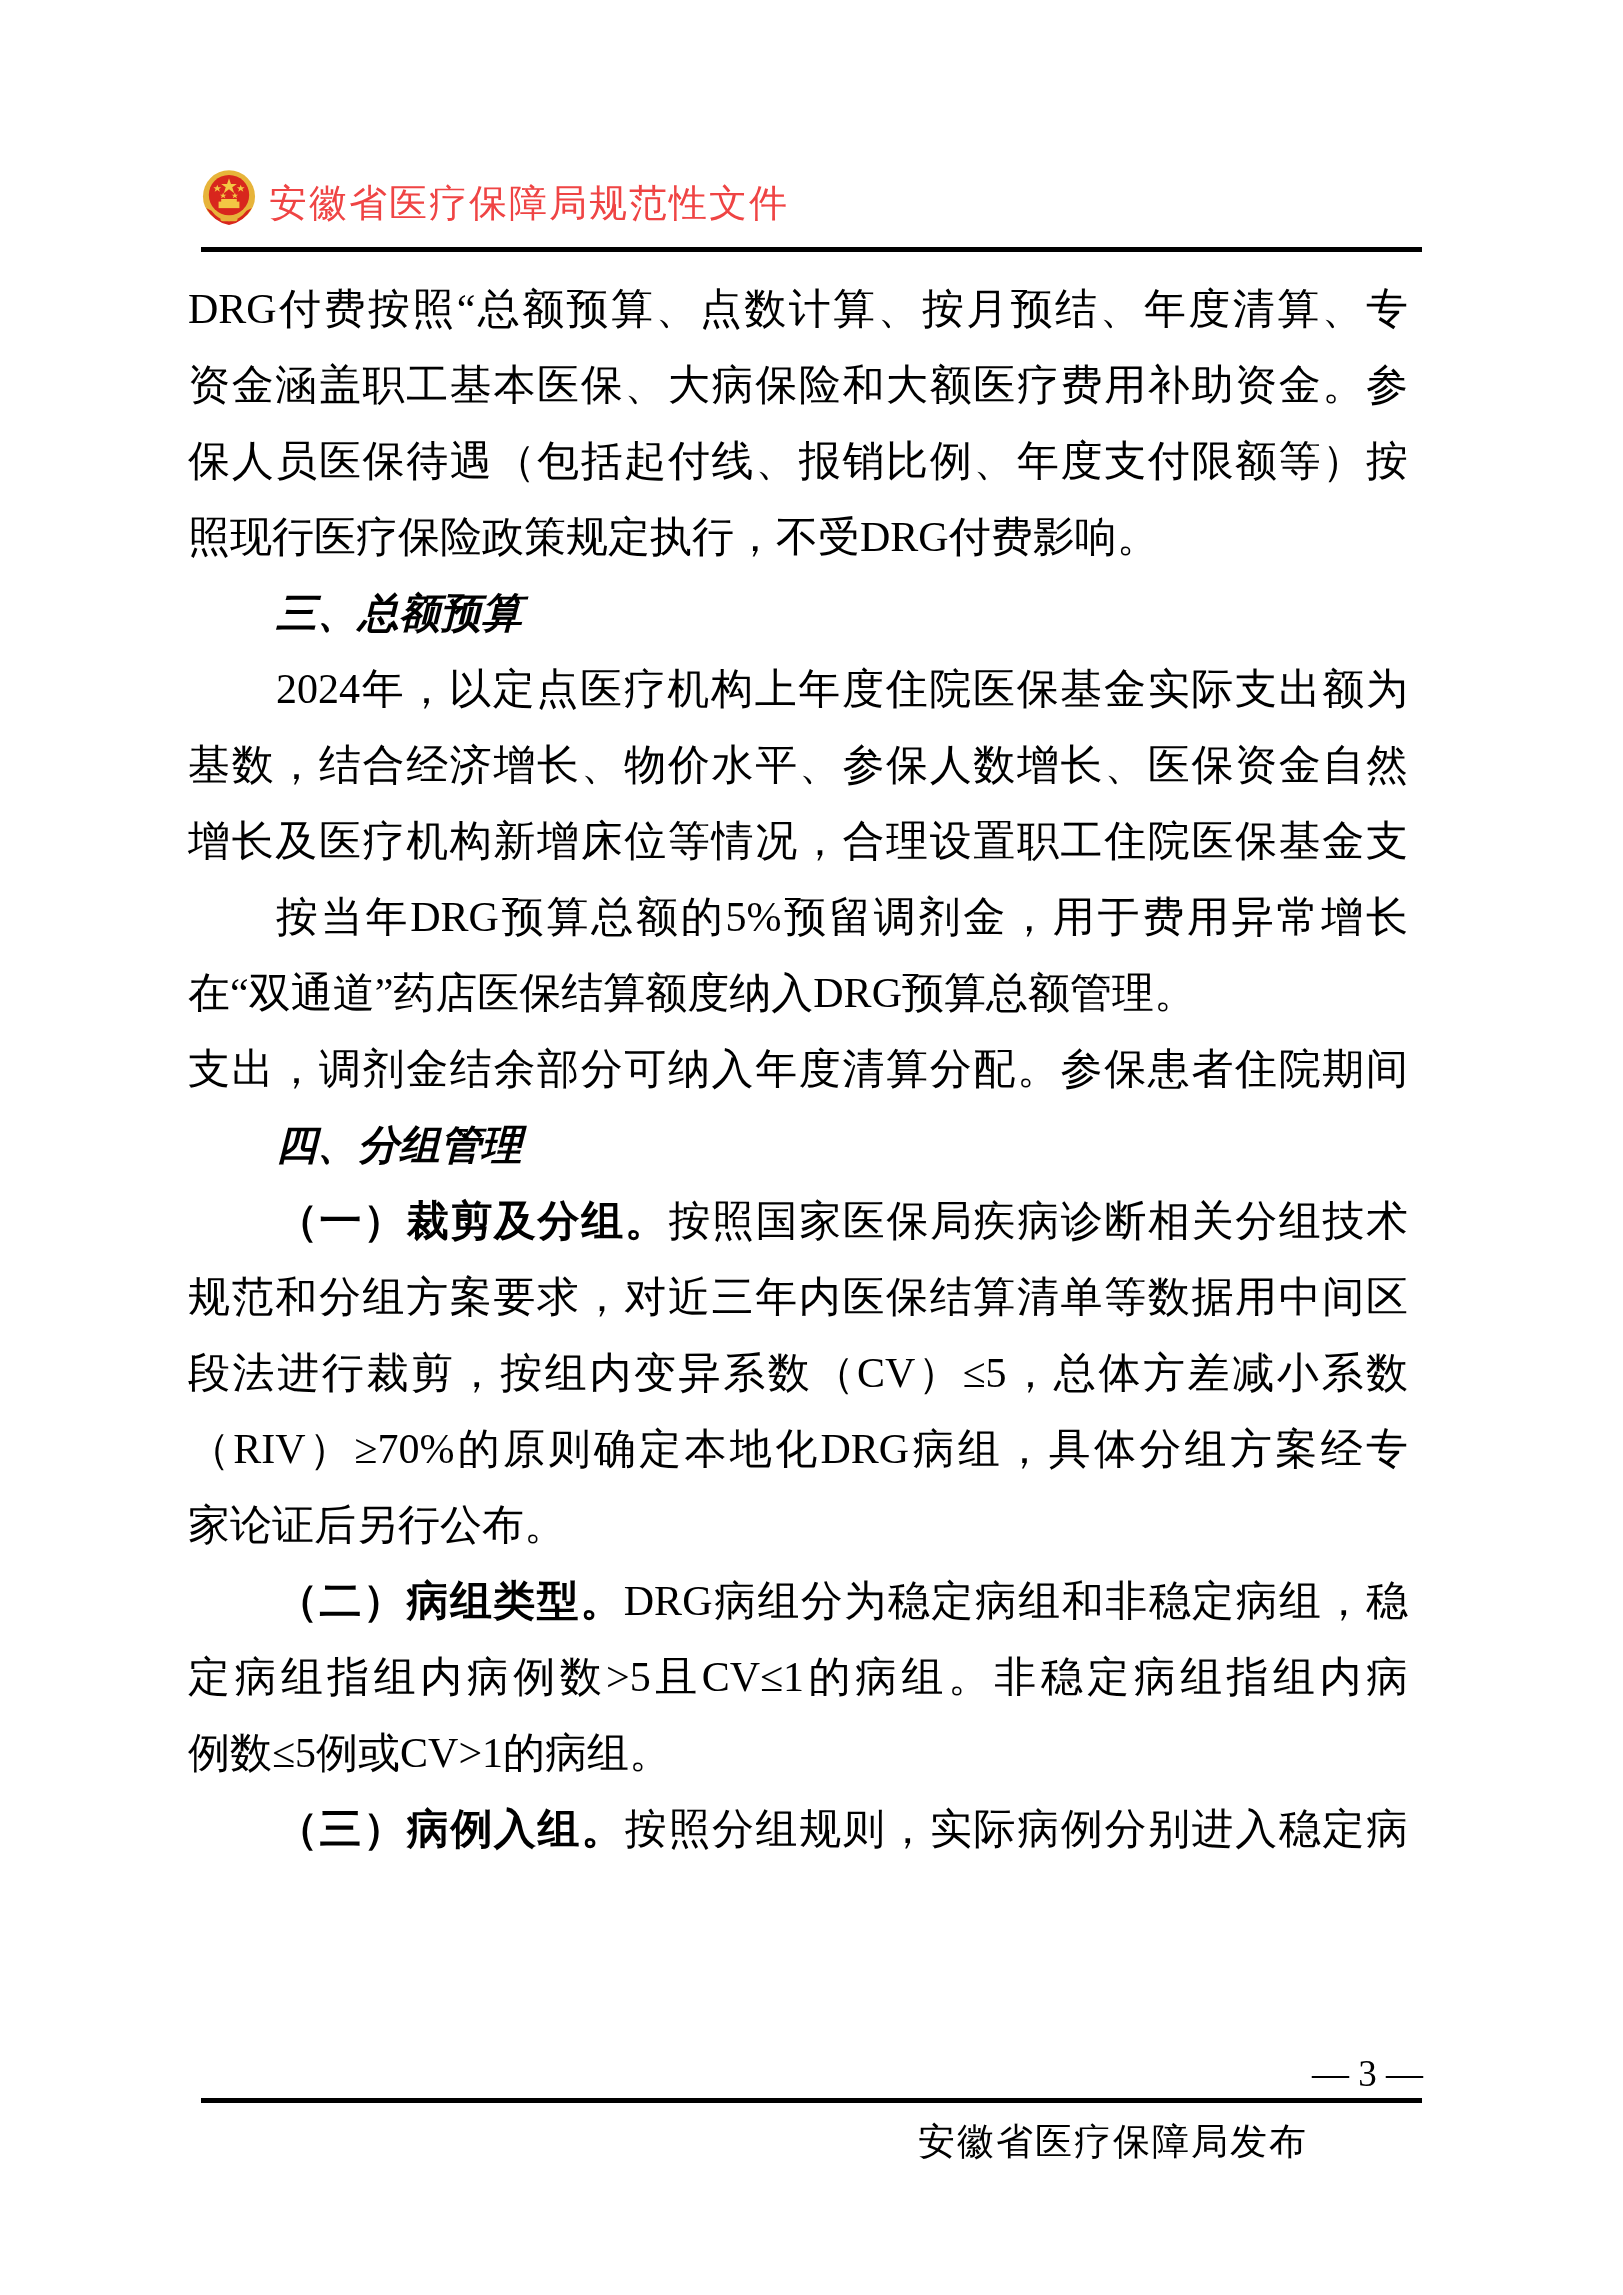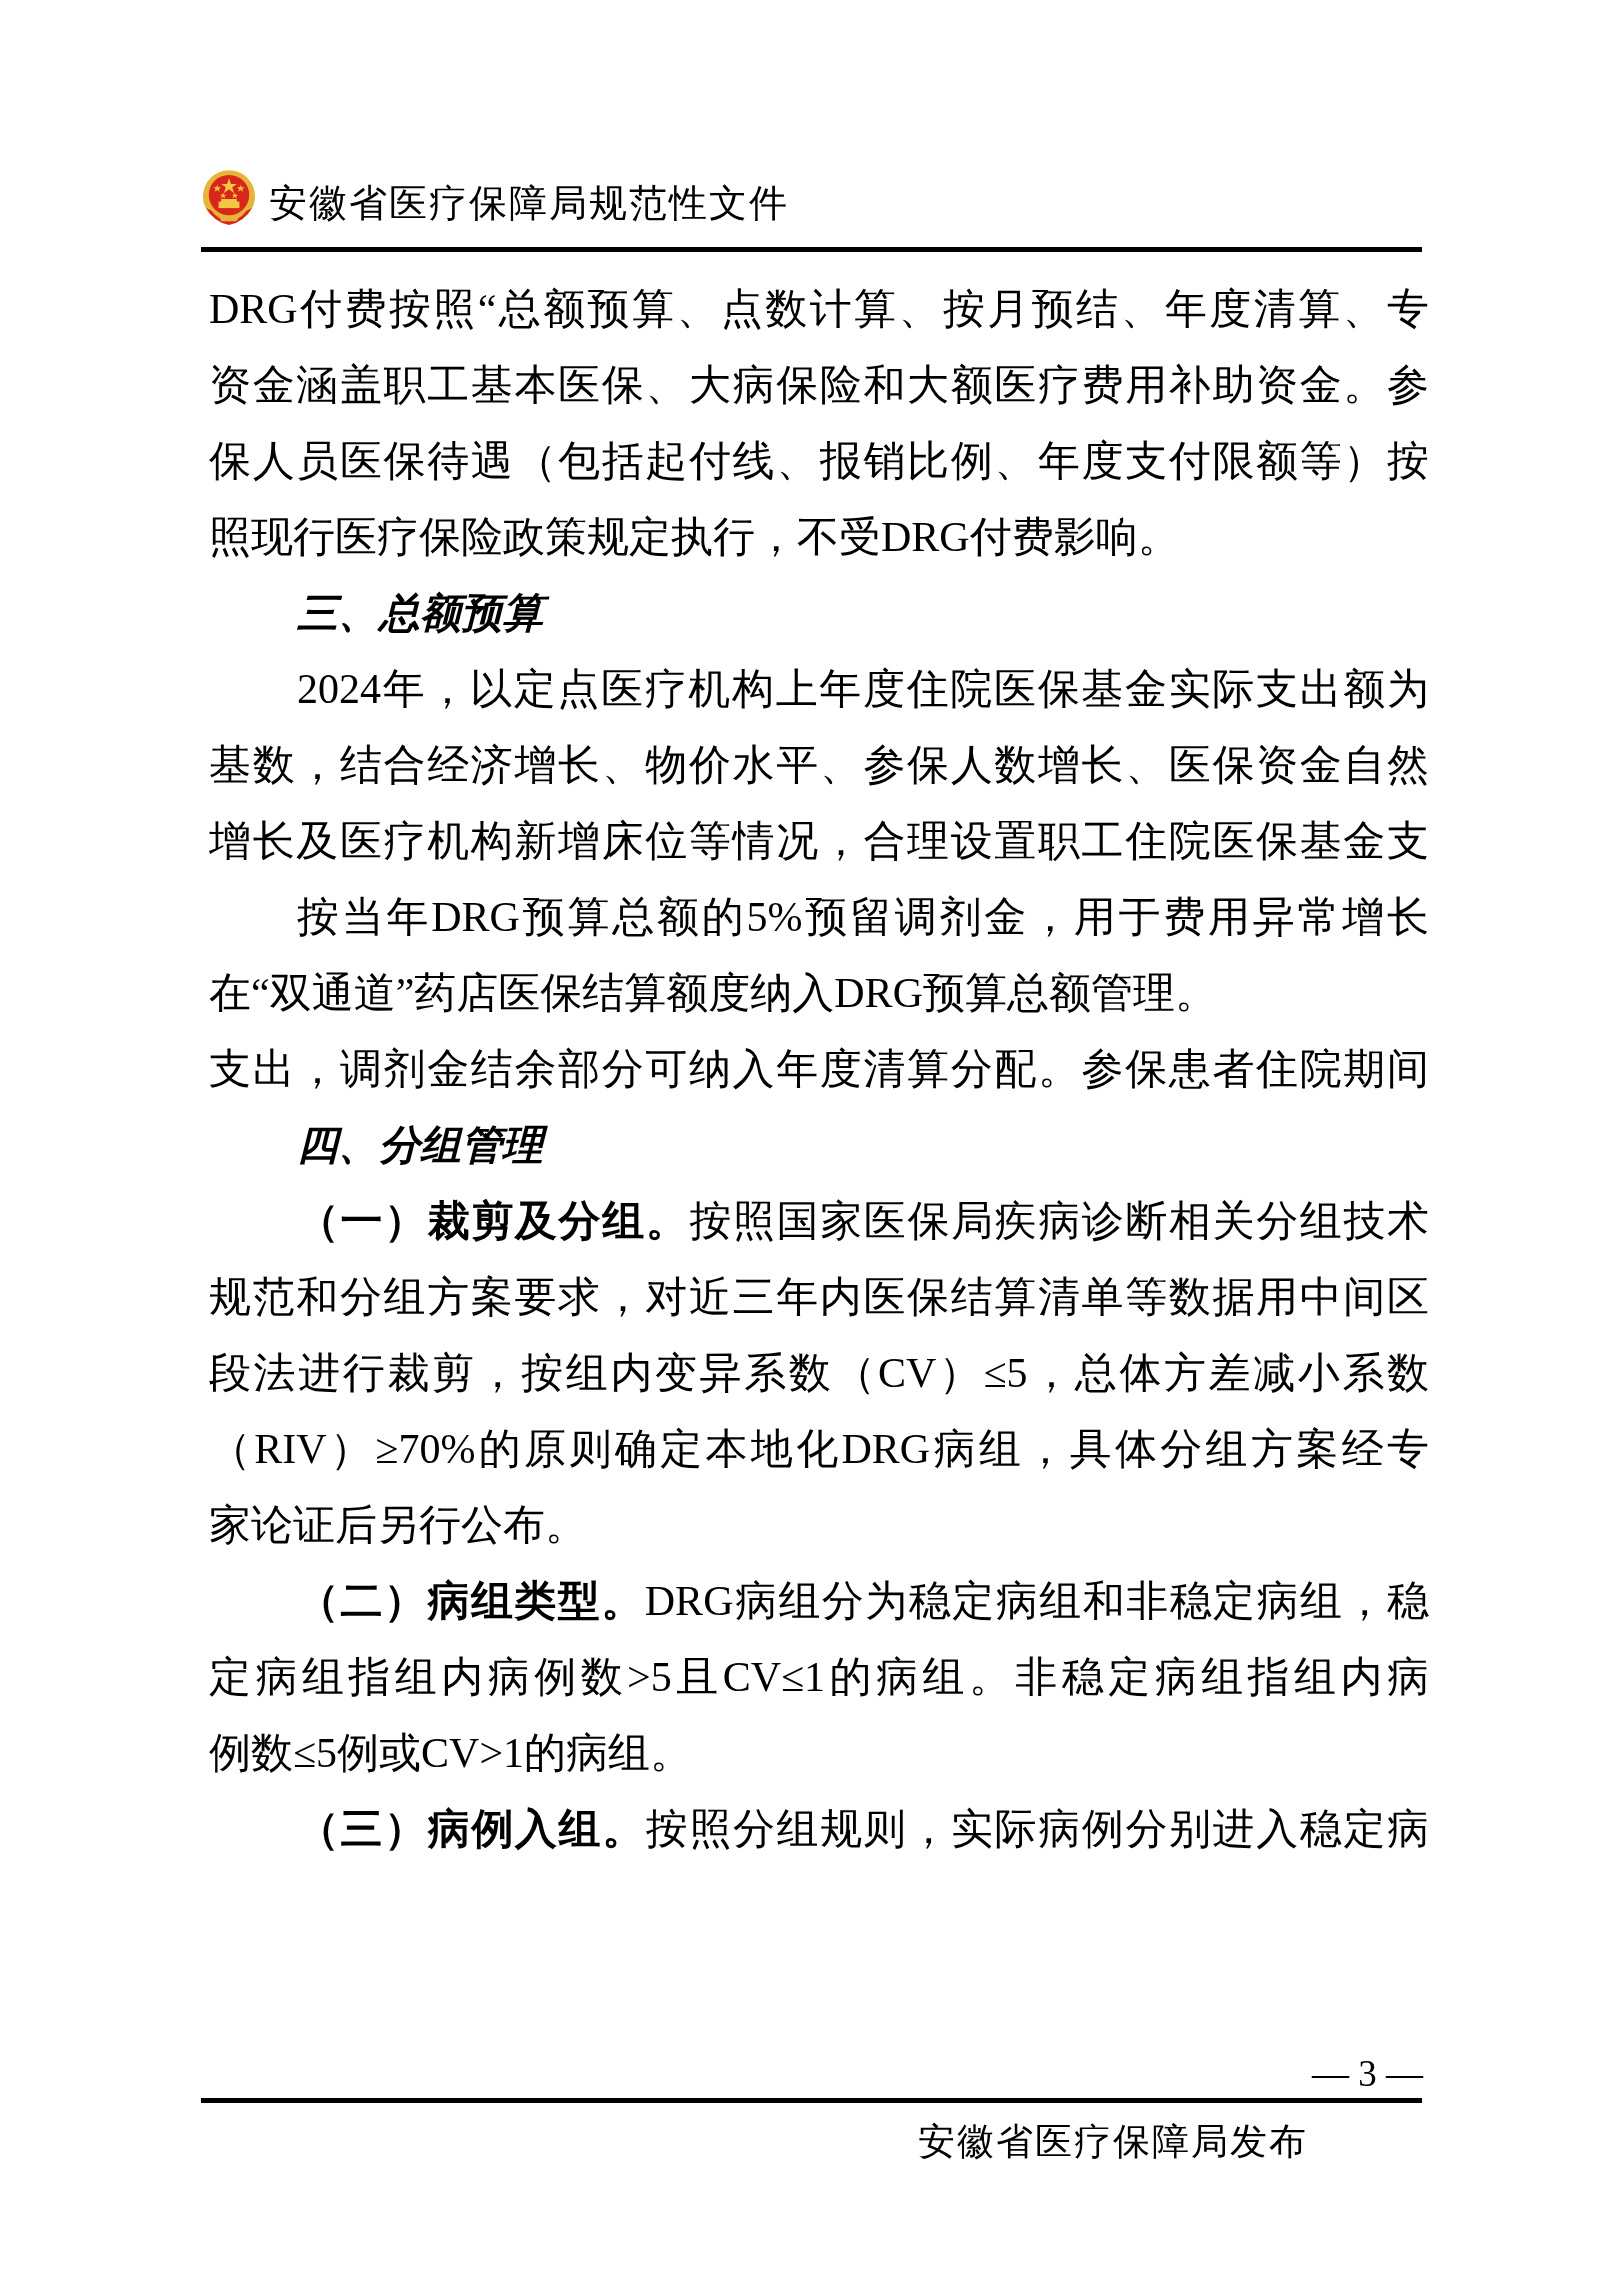--- a/index.html
+++ b/index.html
@@ -1,24 +1,24 @@
 <!DOCTYPE html>
 <html style="font-size:10.5px"><head>
 <meta charset="utf-8">
 <style>
   html, body { margin: 0; padding: 0; background: #ffffff; }
   body { width: 1623px; height: 2295px; position: relative; overflow: hidden; color: #000; }
   .header { position: absolute; left: 201px; top: 168px; height: 63px; width: 1221px; }
   .emblem { position: absolute; left: 0; top: 1.3px; width: 56px; height: 60px; }
   .header-title {
     position: absolute; left: 68px; top: 11.8px; font-family: "Liberation Serif", serif;
-    font-size: 38px; line-height: 46px; letter-spacing: 2px; white-space: nowrap; color: #000000;
+    font-size: 38px; line-height: 46px; letter-spacing: 2px; white-space: nowrap; color: #ef4444;
   }
   .rule-top { position: absolute; left: 201px; top: 247px; width: 1221px; height: 4.6px; background: #000; }
-  .body { position: absolute; left: 209px; top: 271px; width: 1220px; }
+  .body { position: absolute; left: 188px; top: 271px; width: 1220px; }
   .line {
     height: 76px; line-height: 76px; font-family: "Liberation Serif", serif; font-size: 42px;
     text-align: justify; text-align-last: justify; white-space: nowrap; overflow: visible;
   }
   .line.last { text-align-last: left; }
   .line.indent { padding-left: 88px; }
   .heading { font-family: "DejaVu Sans", sans-serif; font-weight: bold; font-size: 41px; text-align-last: left; font-style: italic; }
   .sub { font-weight: bold; }
   .pagenum {
     position: absolute; left: 1303px; top: 2055px; width: 120px; text-align: right;

